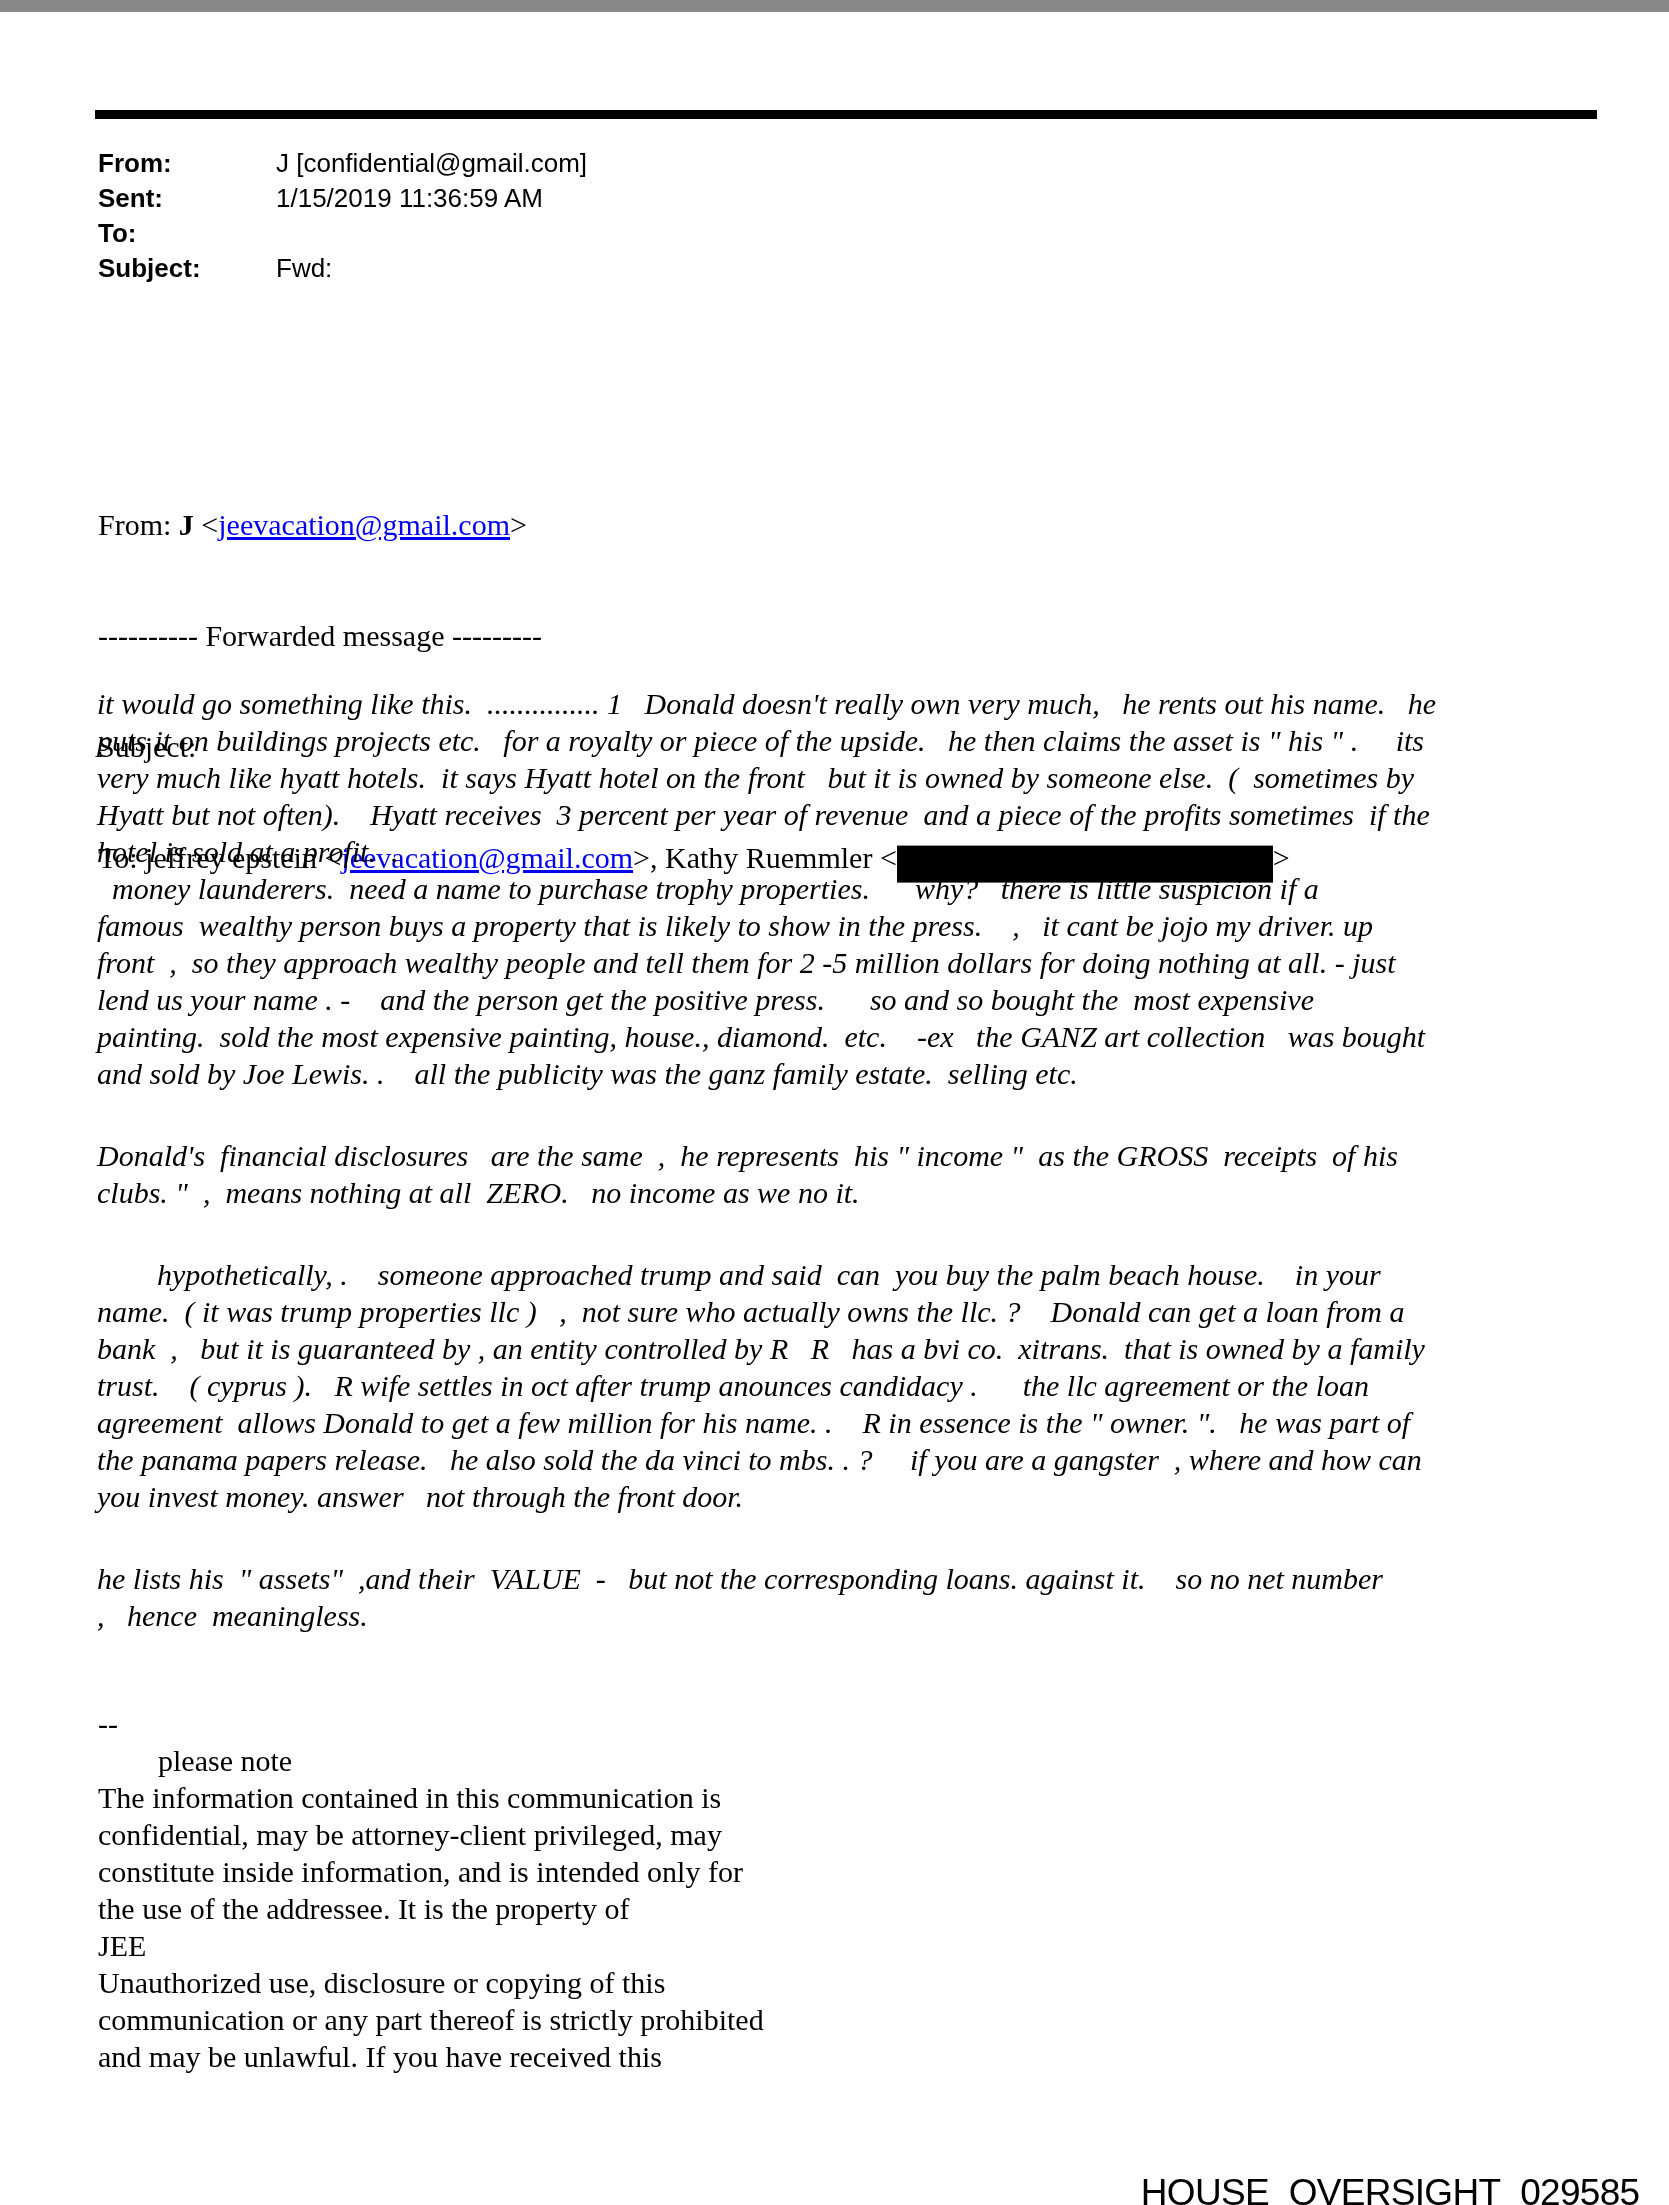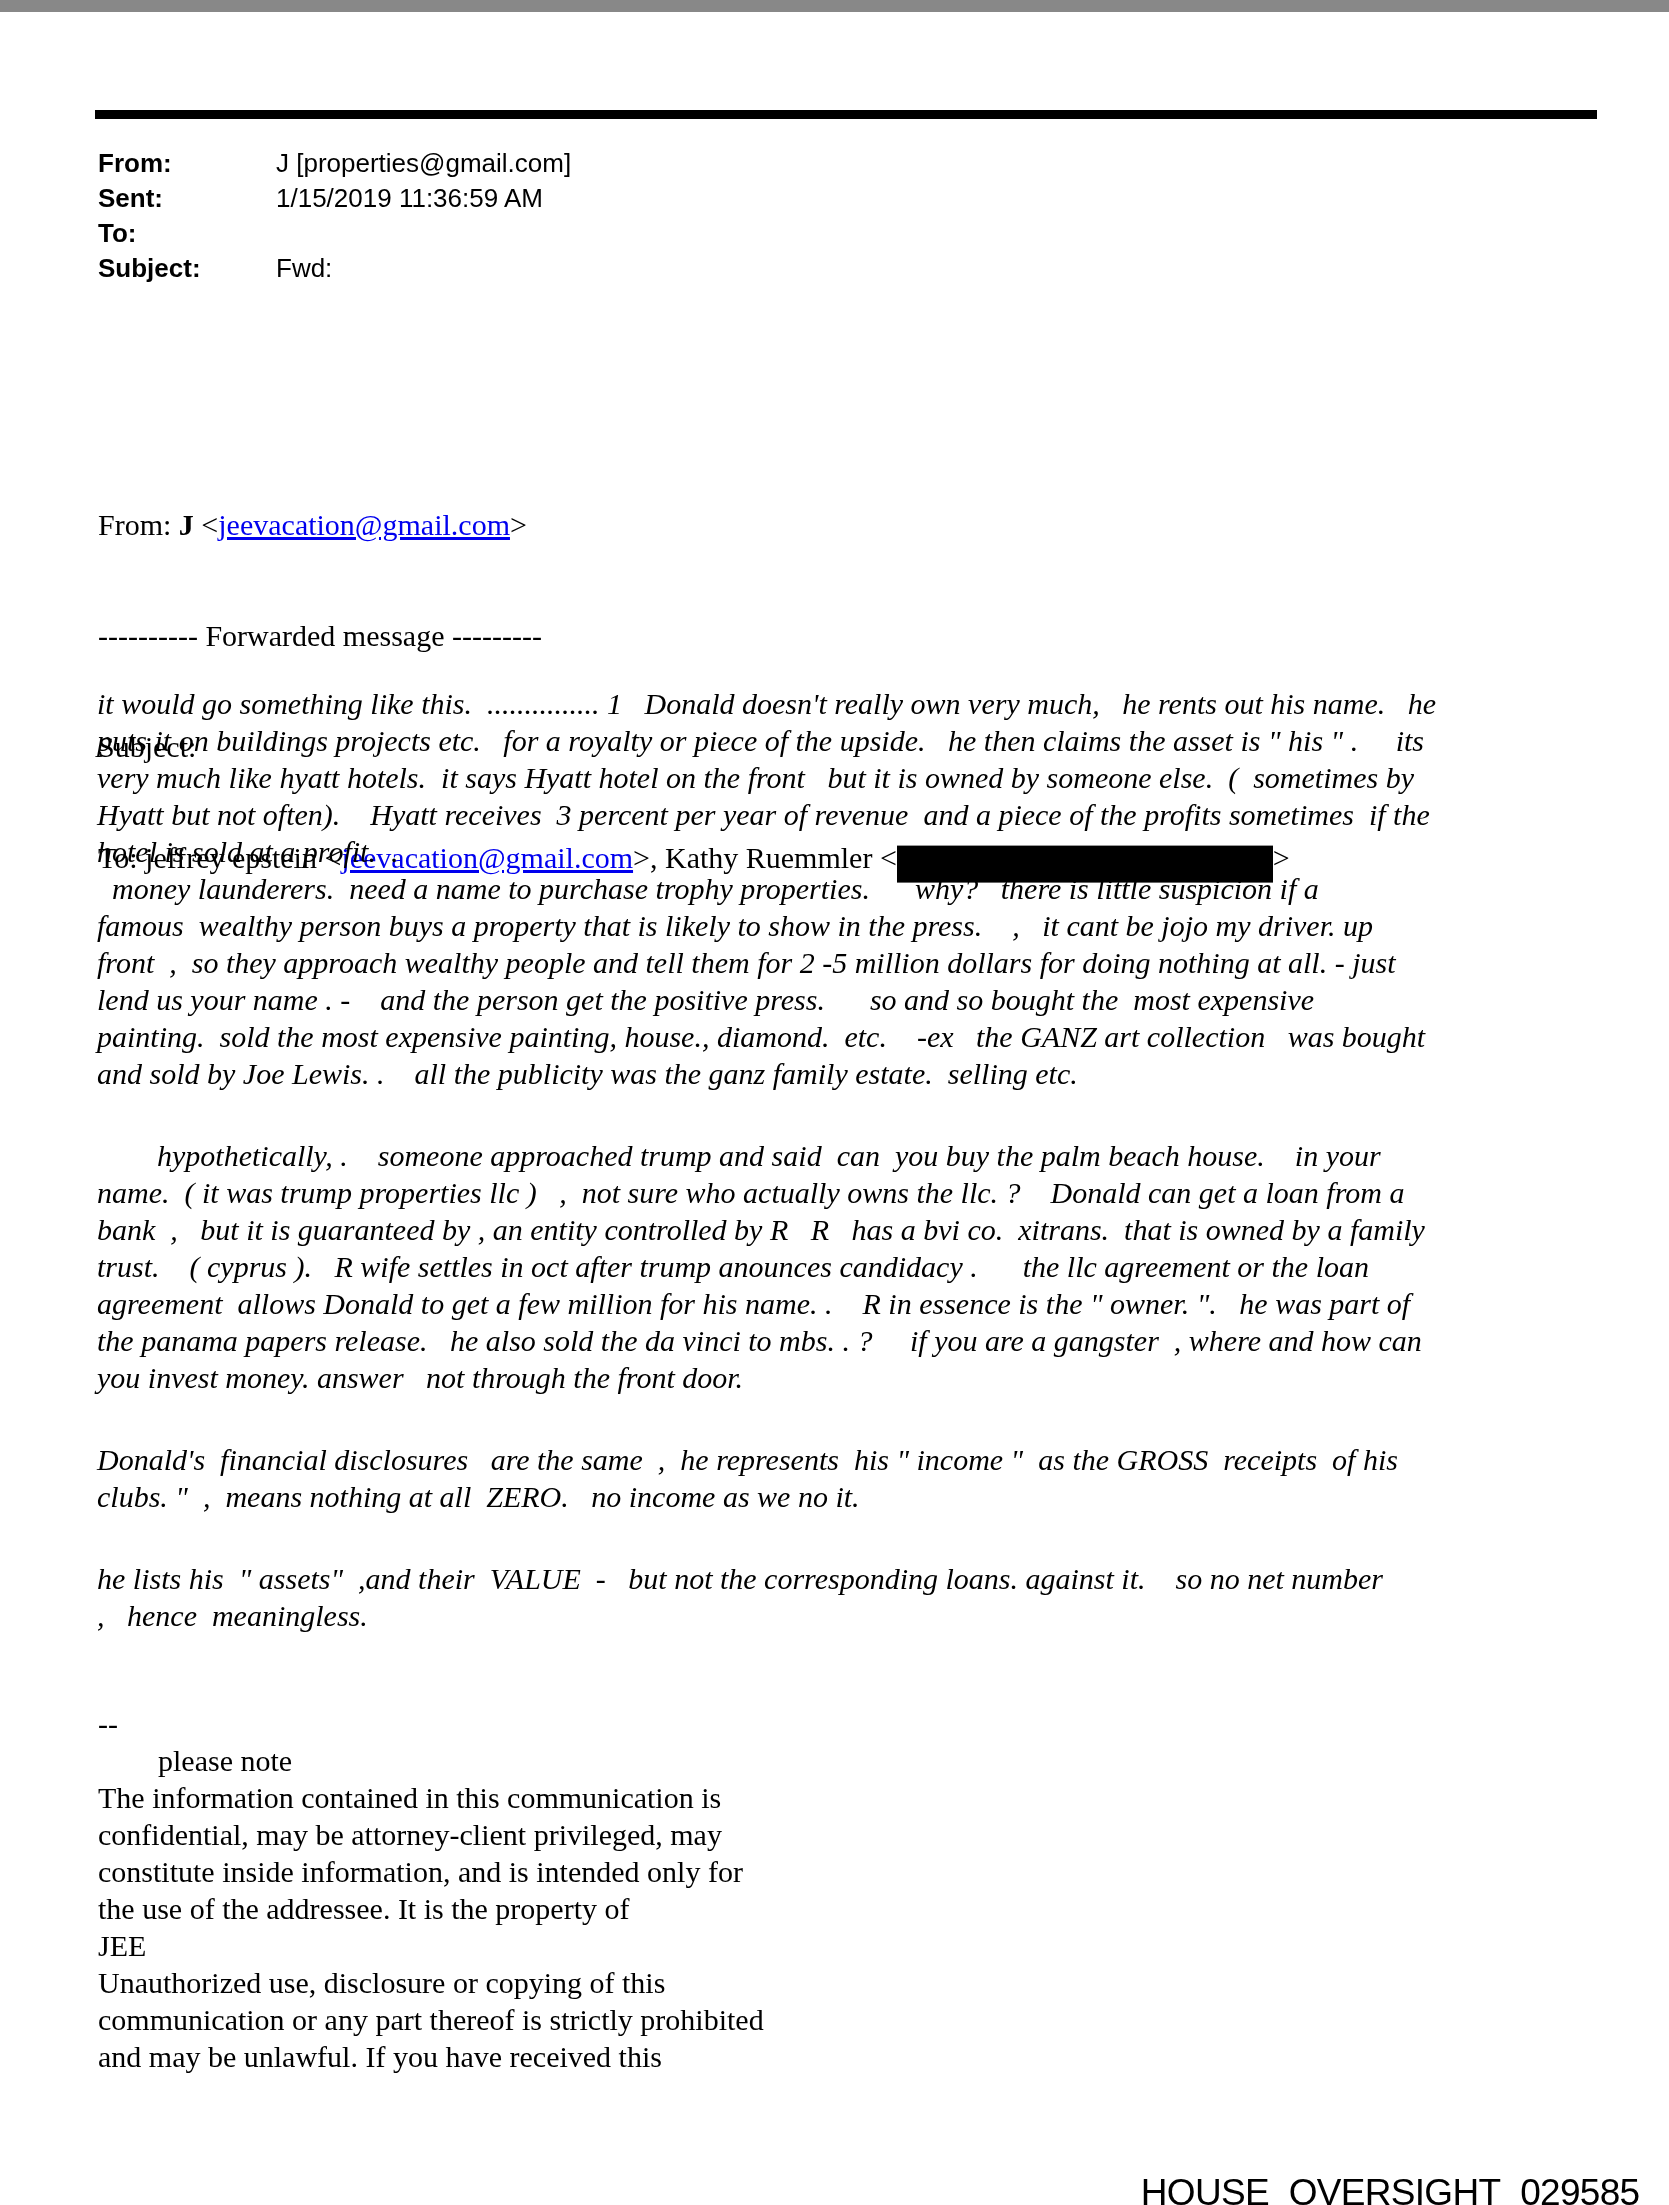--- a/index.html
+++ b/index.html
@@ -59,21 +59,21 @@
 </head>
 <body>
 
 <div class="page">
 
   <div class="top-rule"></div>
 
   <div class="hdr">
     <div class="hdr-row">
       <span class="hdr-label">From:</span>
-        <span class="hdr-value">J [properties@gmail.com]</span>
+        <span class="hdr-value">J [confidential@gmail.com]</span>
     </div>
     <div class="hdr-row">
       <span class="hdr-label">Sent:</span>
         <span class="hdr-value">1/15/2019 11:36:59 AM</span>
     </div>
     <div class="hdr-row">
       <span class="hdr-label">To:</span>
     </div>
     <div class="hdr-row">
       <span class="hdr-label">Subject:</span>
@@ -93,29 +93,29 @@
 puts it on buildings projects etc.   for a royalty or piece of the upside.   he then claims the asset is " his " .     its
 very much like hyatt hotels.  it says Hyatt hotel on the front   but it is owned by someone else.  (  sometimes by
 Hyatt but not often).    Hyatt receives  3 percent per year of revenue  and a piece of the profits sometimes  if the
 hotel is sold at a profit.  .
   money launderers.  need a name to purchase trophy properties.      why?   there is little suspicion if a
 famous  wealthy person buys a property that is likely to show in the press.    ,   it cant be jojo my driver. up
 front  ,  so they approach wealthy people and tell them for 2 -5 million dollars for doing nothing at all. - just
 lend us your name . -    and the person get the positive press.      so and so bought the  most expensive
 painting.  sold the most expensive painting, house., diamond.  etc.    -ex   the GANZ art collection   was bought
 and sold by Joe Lewis. .    all the publicity was the ganz family estate.  selling etc.</p>
+    <p>Donald's  financial disclosures   are the same  ,  he represents  his " income "  as the GROSS  receipts  of his
+clubs. "  ,  means nothing at all  ZERO.   no income as we no it.</p>
     <p>        hypothetically, .    someone approached trump and said  can  you buy the palm beach house.    in your
 name.  ( it was trump properties llc )   ,  not sure who actually owns the llc. ?    Donald can get a loan from a
 bank  ,   but it is guaranteed by , an entity controlled by R   R   has a bvi co.  xitrans.  that is owned by a family
 trust.    ( cyprus ).   R wife settles in oct after trump anounces candidacy .      the llc agreement or the loan
 agreement  allows Donald to get a few million for his name. .    R in essence is the " owner. ".   he was part of
 the panama papers release.   he also sold the da vinci to mbs. . ?     if you are a gangster  , where and how can
 you invest money. answer   not through the front door.</p>
-    <p>Donald's  financial disclosures   are the same  ,  he represents  his " income "  as the GROSS  receipts  of his
-clubs. "  ,  means nothing at all  ZERO.   no income as we no it.</p>
     <p>he lists his  " assets"  ,and their  VALUE  -   but not the corresponding loans. against it.    so no net number
 ,   hence  meaningless.</p>
   </div>
 
   <div class="sig">--
         please note
 The information contained in this communication is
 confidential, may be attorney-client privileged, may
 constitute inside information, and is intended only for
 the use of the addressee. It is the property of

